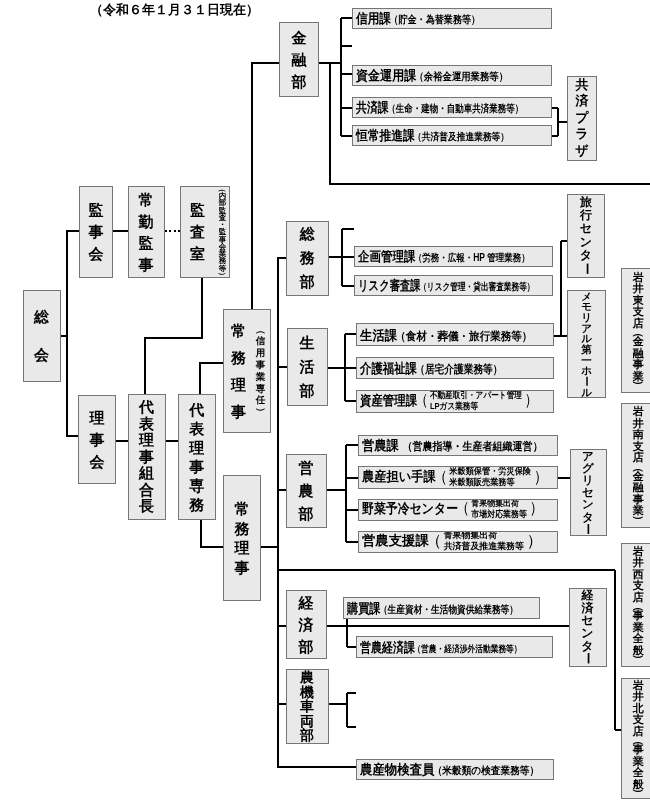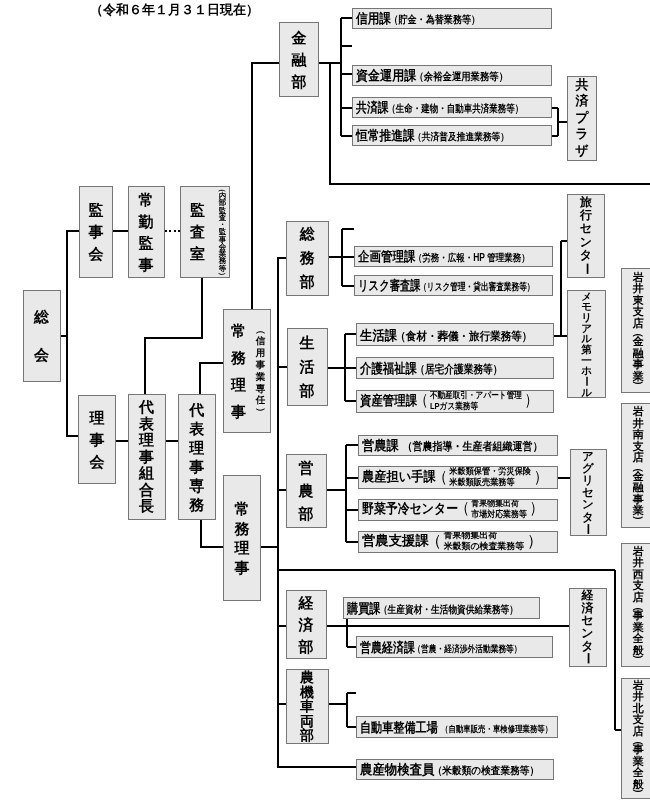--- a/index.html
+++ b/index.html
@@ -254,45 +254,39 @@
         </span>
         <span class="rclose" data-bind="sections.einou.2.close">）</span>
       </span>
   </div>
   <div class="hbox" style="left:336px;top:531px;width:199.5px;height:22px">
     <span class="rtext stk" style="--sx:0.99">
         <span class="rname" data-bind="sections.einou.3.name">営農支援課</span>
         <span class="ropen" data-bind="sections.einou.3.open">（</span>
         <span class="rstack">
           <span data-bind="sections.einou.3.notes.0">青果物集出荷</span>
-          <span data-bind="sections.einou.3.notes.1">米穀類の検査業務等</span>
+          <span data-bind="sections.einou.3.notes.1">共済普及推進業務等</span>
         </span>
         <span class="rclose" data-bind="sections.einou.3.close">）</span>
       </span>
   </div>
 
   <div class="hbox" style="left:321px;top:597px;width:197px;height:22px">
     <span class="rtext" style="--sx:0.828">
         <span class="rname" data-bind="sections.keizai.0.name">購買課</span>
         <span class="rdesc" style="font-size:10.5px" data-bind="sections.keizai.0.desc">（生産資材・生活物資供給業務等）</span>
       </span>
   </div>
   <div class="hbox" style="left:333.5px;top:635.5px;width:197px;height:22px">
     <span class="rtext" style="--sx:0.814">
         <span class="rname" data-bind="sections.keizai.1.name">営農経済課</span>
         <span class="rdesc" style="font-size:9.5px" data-bind="sections.keizai.1.desc">（営農・経済渉外活動業務等）</span>
       </span>
   </div>
 
-  <div class="hbox" style="left:334px;top:715.5px;width:201.5px;height:22px">
-    <span class="rtext" style="--sx:0.823">
-        <span class="rname" data-bind="sections.noki_sharyo.1.name">自動車整備工場</span>
-        <span class="rdesc gap" style="font-size:9px" data-bind="sections.noki_sharyo.1.desc">（自動車販売・車検修理業務等）</span>
-      </span>
-  </div>
 
   <div class="hbox" style="left:334px;top:759px;width:198px;height:21px">
     <span class="rtext" style="--sx:0.92">
         <span class="rname" data-bind="sections.direct.0.name">農産物検査員</span>
         <span class="rdesc" style="font-size:10.5px" data-bind="sections.direct.0.desc">（米穀類の検査業務等）</span>
       </span>
   </div>
 
   <div class="vbox p16" style="left:545px;top:75.5px;width:30px;height:85px;font-size:13px">
     <span data-bind="facilities.kyosai_plaza"><span class="vch">共</span><span class="vch">済</span><span class="vch">プ</span><span class="vch">ラ</span><span class="vch">ザ</span></span>

